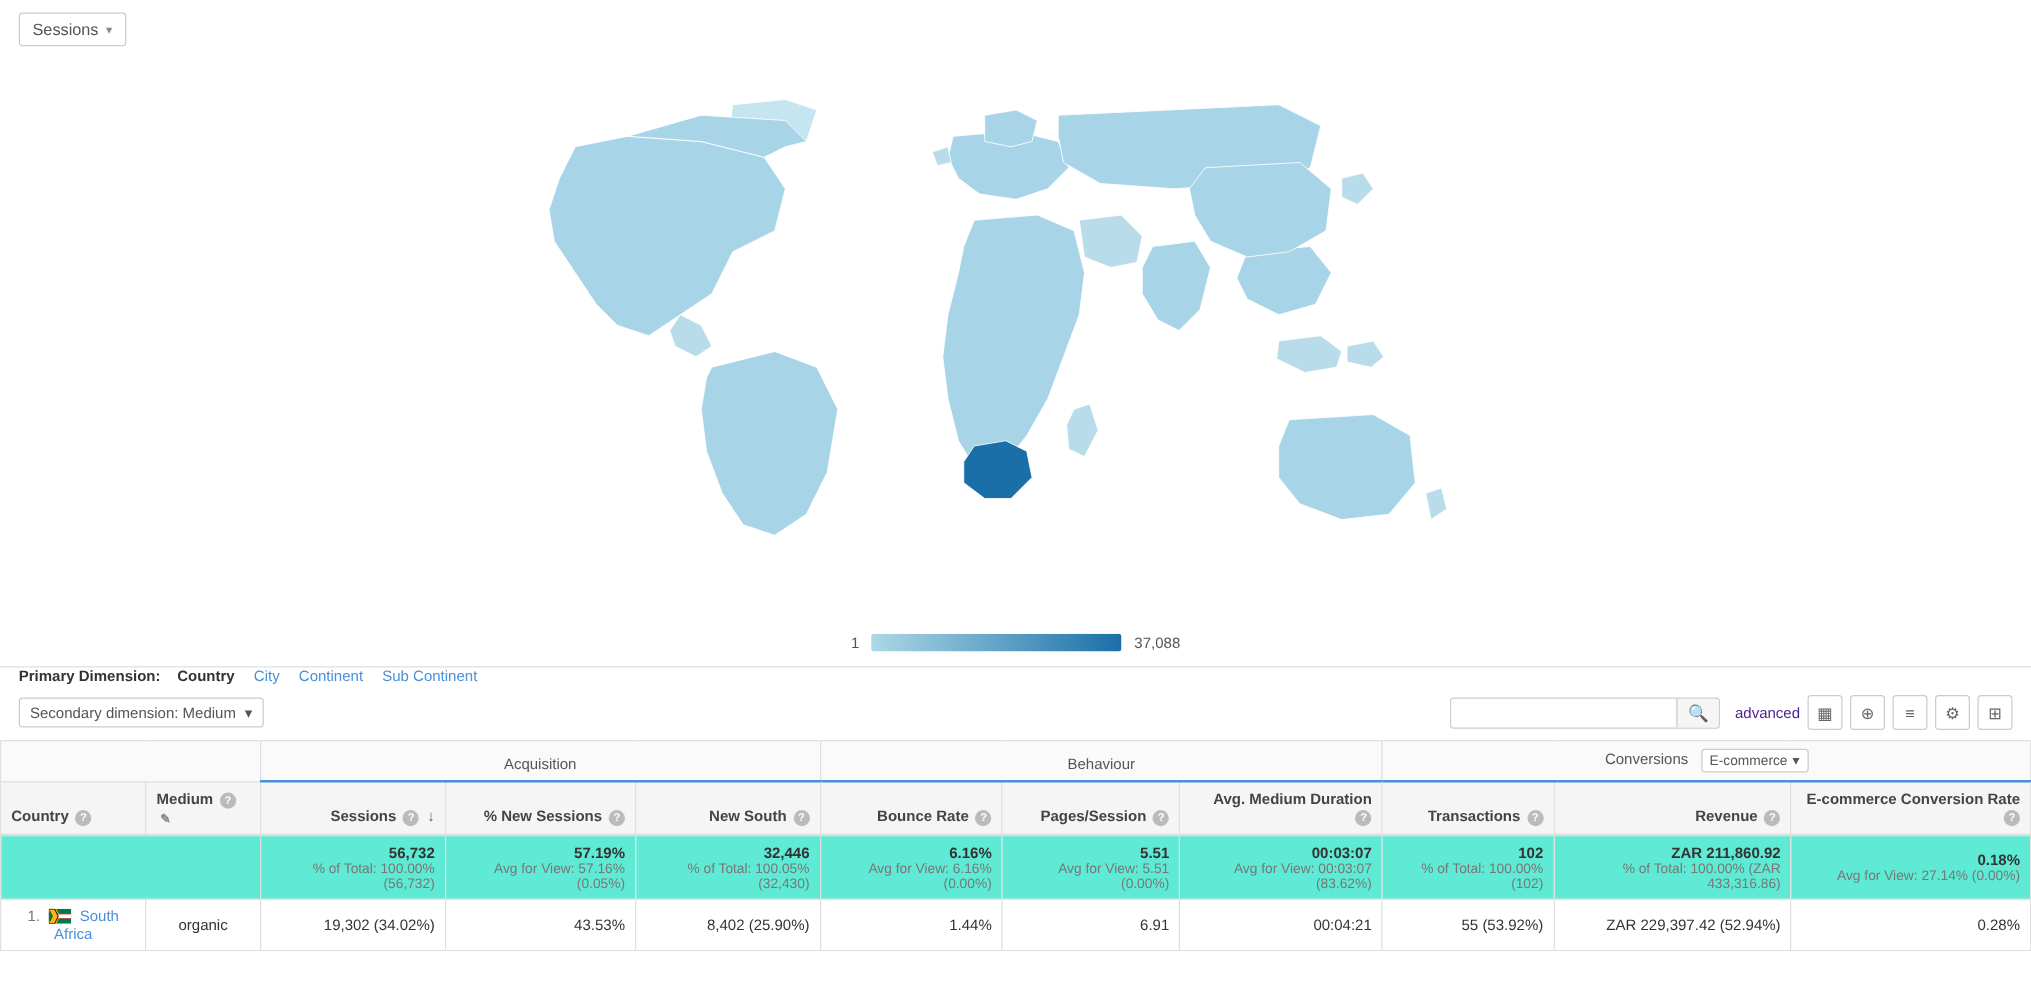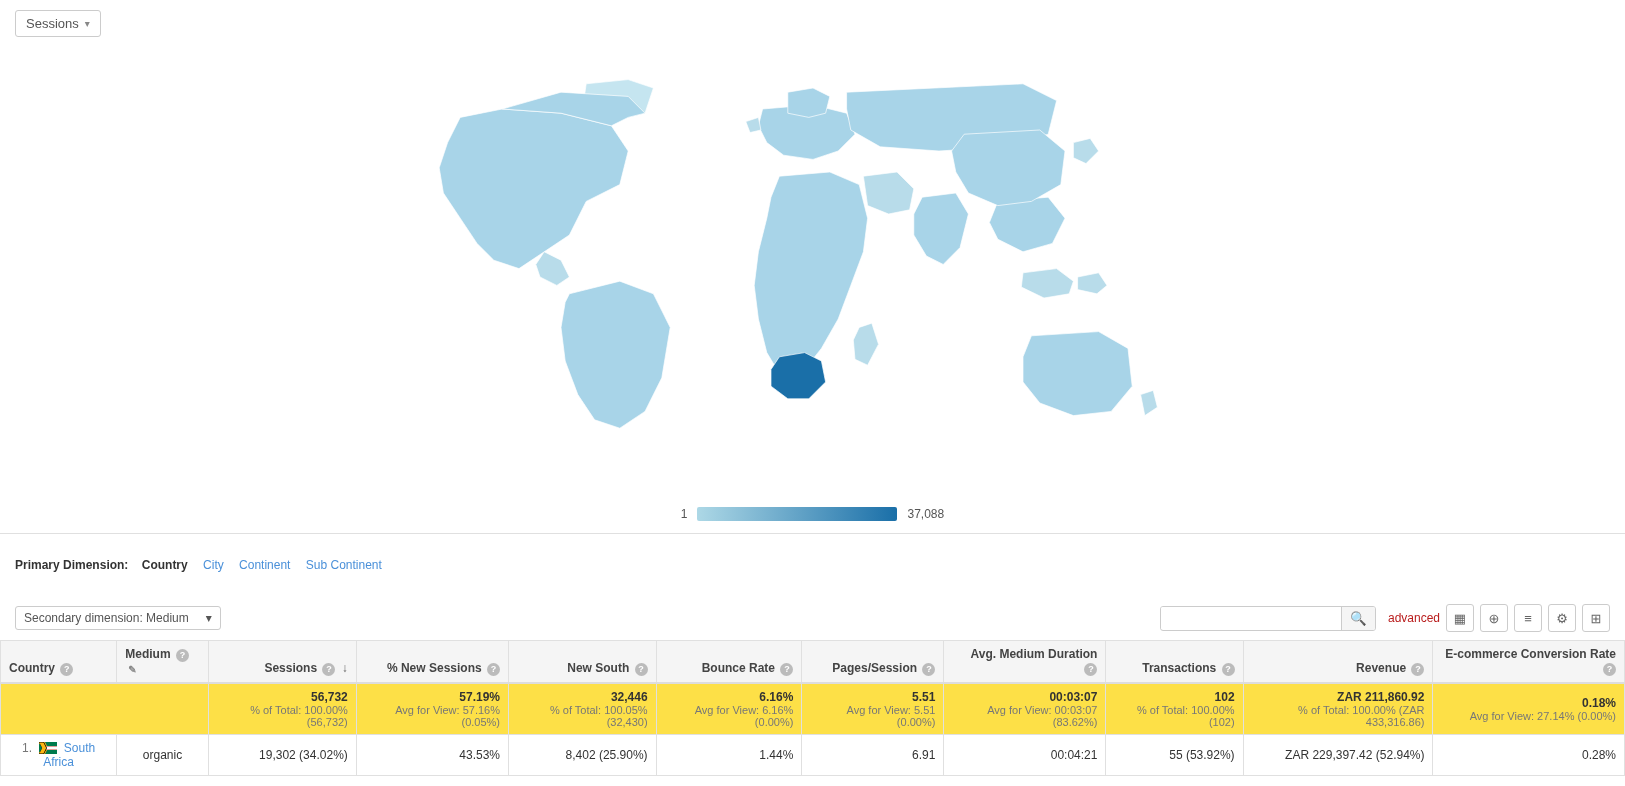--- a/index.html
+++ b/index.html
@@ -29,69 +29,69 @@
     }
     .legend-scale {
       width: 200px; height: 14px;
       background: linear-gradient(to right, #add8e6, #1a6fa8);
       border-radius: 2px;
     }
     .legend-label { font-size: 12px; color: #555; }
 
     
     .primary-dim {
-      padding: 24px 15px;
+      padding: 0 15px;
       font-size: 12px; color: #555;
       border-top: 1px solid #e0e0e0;
     }
     .primary-dim span { font-weight: bold; color: #333; margin-right: 4px; }
     .primary-dim a { color: #4a90d9; text-decoration: none; margin: 0 6px; cursor: pointer; }
     .primary-dim a.active { color: #333; text-decoration: none; font-weight: bold; }
 
     
     .secondary-dim {
       padding: 8px 15px; display: flex; align-items: center; justify-content: space-between;
     }
     .sec-dim-btn {
-      display: inline-flex; align-items: center; gap: 17px;
+      display: inline-flex; align-items: center; gap: 7px;
       border: 1px solid #ccc; border-radius: 3px; padding: 4px 8px;
       cursor: pointer; background: #fff; font-size: 12px; color: #555;
     }
     .toolbar-icons { display: flex; align-items: center; gap: 6px; }
     .search-box {
       display: flex; align-items: center;
       border: 1px solid #ccc; border-radius: 3px; overflow: hidden;
     }
     .search-box input {
       border: none; outline: none; padding: 4px 8px; font-size: 12px; width: 180px;
     }
     .search-box button {
       border: none; background: #f5f5f5; padding: 4px 8px; cursor: pointer;
       border-left: 1px solid #ccc;
     }
-    .adv-link { color: #b91c1c; text-decoration: none; font-size: 12px; cursor: pointer; margin-left: 6px; }
+    .adv-link { color: #4c1d95; text-decoration: none; font-size: 12px; cursor: pointer; margin-left: 6px; }
     .icon-btn {
       width: 28px; height: 28px; border: 1px solid #ccc; border-radius: 3px;
       background: #fff; cursor: pointer; display: inline-flex; align-items: center; justify-content: center;
       font-size: 13px; color: #666;
     }
 
     
     .data-table { width: 100%; border-collapse: collapse; font-size: 12px; }
     .data-table th, .data-table td { border: 1px solid #e0e0e0; padding: 6px 8px; text-align: right; }
     .data-table th { background: #f9f9f9; color: #555; font-weight: normal; vertical-align: bottom; }
     .data-table td.left { text-align: center; }
     .data-table th.left { text-align: left; }
     .section-header th { background: #f5f5f5; font-weight: bold; color: #444; border-bottom: 2px solid #ddd; margin-top: 20px; }
     .col-group-header th { background: #fafafa; border-bottom: 1px solid #e0e0e0; }
 
     .col-header-icon { font-size: 10px; color: #888; margin-left: 3px; cursor: pointer; }
     .sort-icon { color: #666; margin-left: 3px; }
 
-    .total-row td { font-weight: bold; background: #fde047; }
+    .total-row td { font-weight: bold; background: #5eead4; }
     .total-row td .sub-text { font-weight: normal; color: #777; font-size: 11px; display: block; }
     .country-link { color: #4a90d9; text-decoration: none; cursor: pointer; }
     .row-num { color: #777; margin-right: 4px; }
     .ecom-btn {
       display: inline-flex; align-items: center; gap: 4px;
       border: 1px solid #ccc; border-radius: 3px; padding: 2px 6px;
       cursor: pointer; background: #fff; font-size: 11px; color: #555;
     }
 
     .q-icon {
@@ -185,20 +185,37 @@
     <button class="icon-btn" title="Globe view">⊕</button>
     <button class="icon-btn" title="List view">≡</button>
     <button class="icon-btn" title="Settings">⚙</button>
     <button class="icon-btn" title="Table config">⊞</button>
   </div>
 </div>
 
 <table class="data-table">
   <thead>
 
+    <tr class="col-group-header">
+      <th class="left" colspan="2"></th>
+      <th colspan="3" style="text-align:center; border-bottom:2px solid #4a90d9;">
+        <span>Acquisition</span>
+      </th>
+      <th colspan="3" style="text-align:center; border-bottom:2px solid #4a90d9;">
+        <span>Behaviour</span>
+      </th>
+      <th colspan="3" style="text-align:center; border-bottom:2px solid #4a90d9;">
+        <span>Conversions</span>
+        &nbsp;
+        <span class="ecom-btn">
+          <span>E-commerce</span>
+          <span>▾</span>
+        </span>
+      </th>
+    </tr>
 
     <tr class="section-header">
       <th class="left">
         <span>Country</span>
         <span class="q-icon">?</span>
       </th>
       <th class="left">
         <span>Medium</span>
         <span class="q-icon">?</span>
         <span class="col-header-icon">✎</span>

